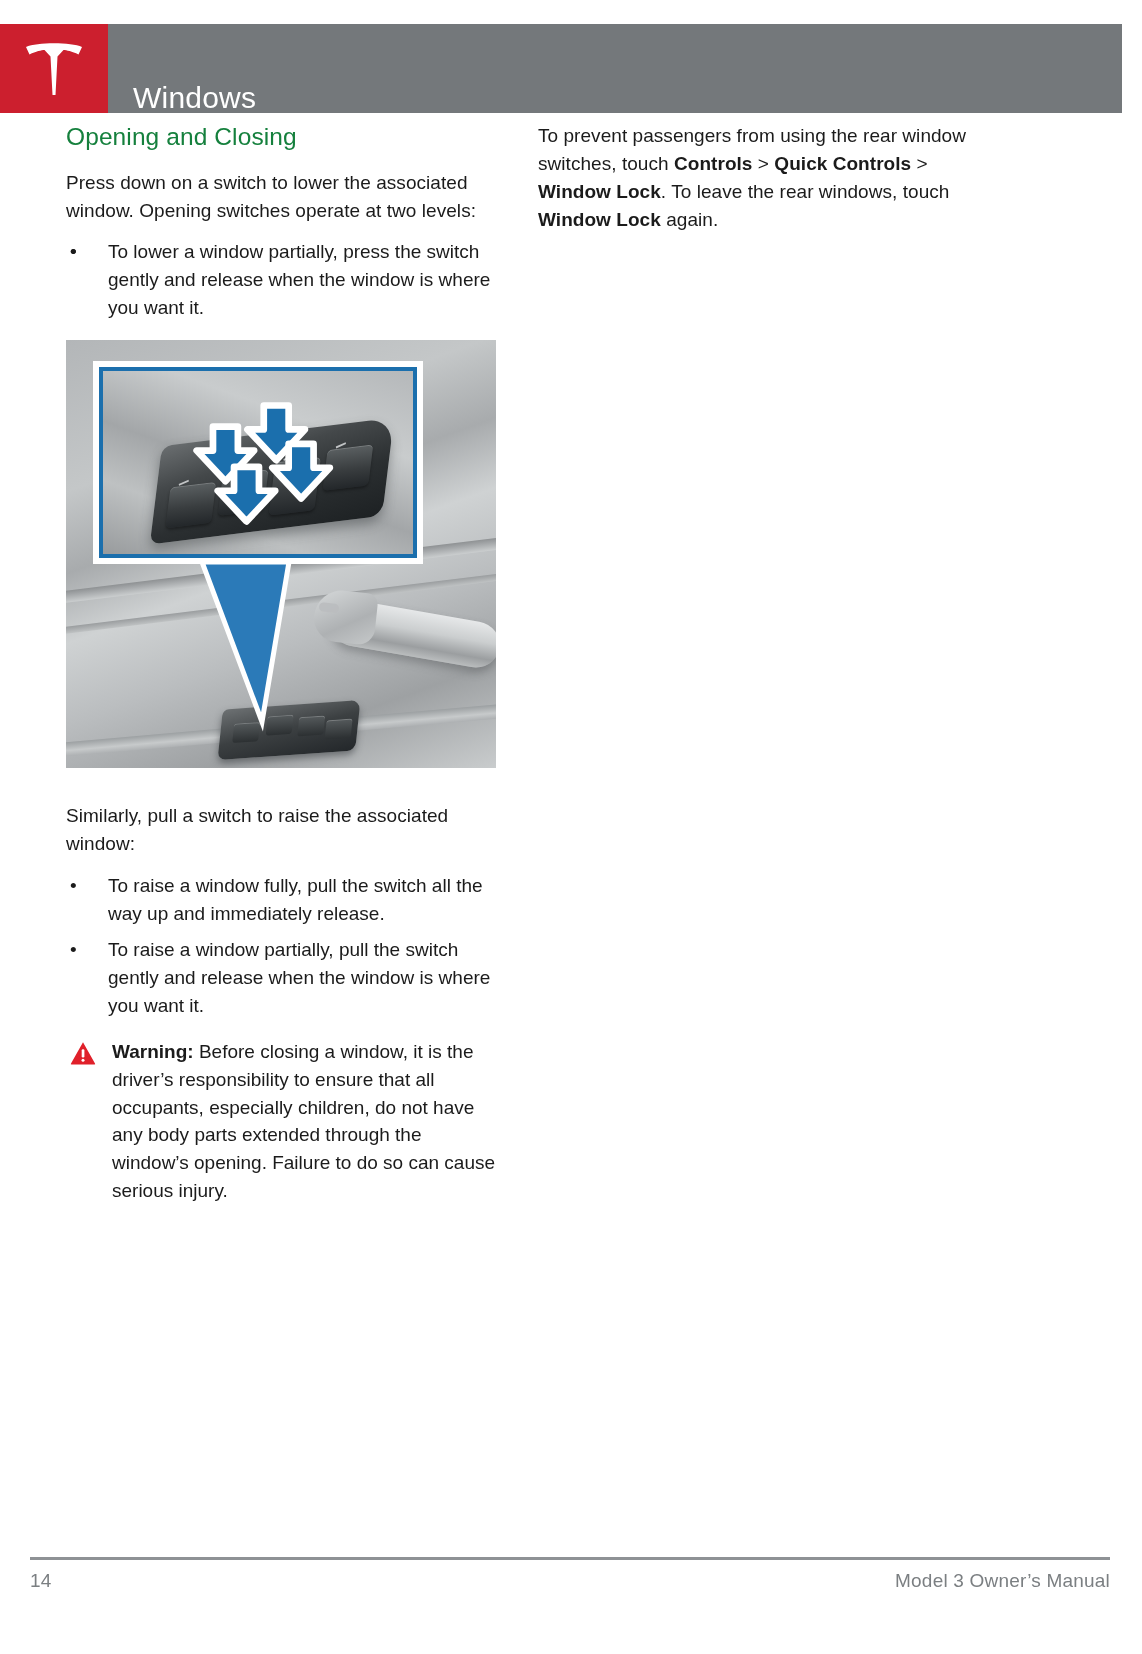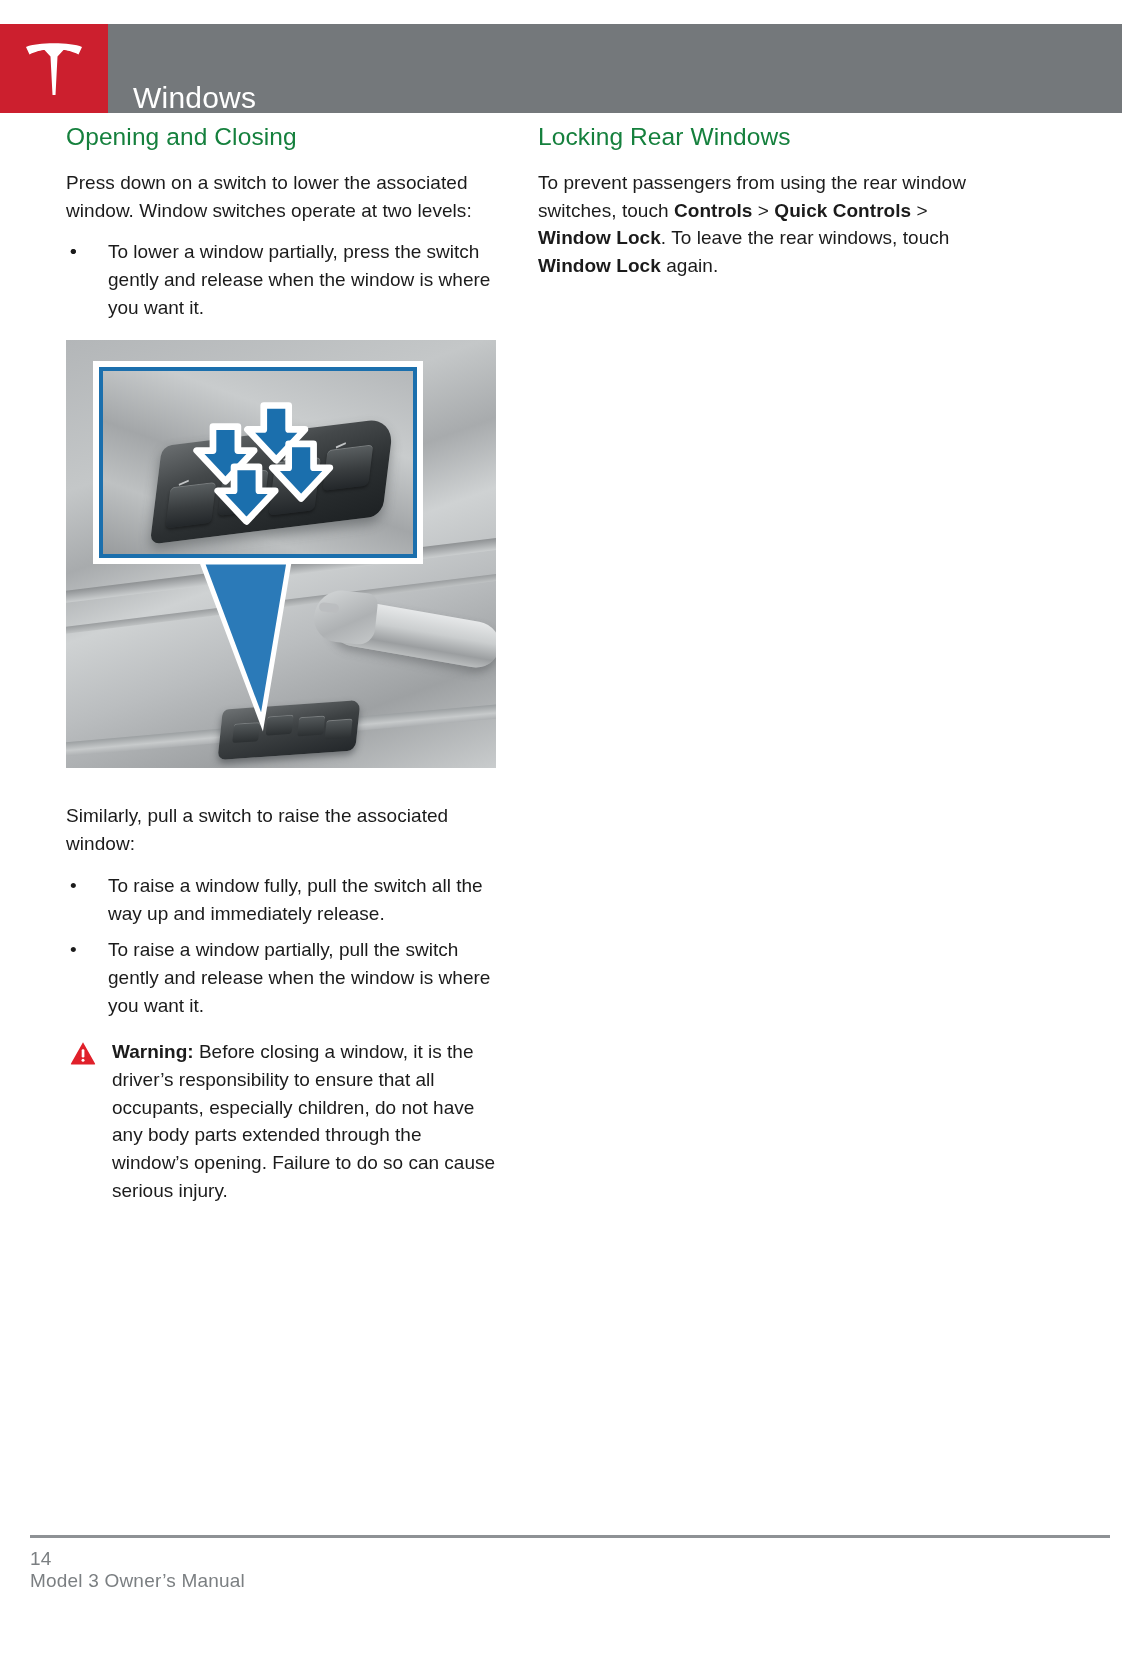--- a/index.html
+++ b/index.html
@@ -289,21 +289,20 @@
   .footer-rule {
     width: 100%;
     height: 3px;
     background: #8e9295;
   }
   .footer-row {
     display: flex;
     justify-content: space-between;
     align-items: baseline;
     margin-top: 10px;
-    flex-direction: column;
   }
   .footer-page, .footer-doc {
     color: #7b7f82;
     font-size: 19px;
     letter-spacing: .2px;
   }
 </style>
 </head>
 <body>
 
@@ -318,21 +317,21 @@
   <div class="header-title">Windows</div>
 </div>
 
 <div class="content">
   <div class="cols">
 
     <div class="col col-left">
 
       <h2 class="section-title">Opening and Closing</h2>
 
-      <p class="body-text">Press down on a switch to lower the associated window. Window switches operate at two levels:</p>
+      <p class="body-text">Press down on a switch to lower the associated window. Opening switches operate at two levels:</p>
 
       <ul class="bullets">
         <li>
           <span class="dot">•</span>
         </li>
         <li>
           <span class="dot">•</span>
           <span>To lower a window partially, press the switch gently and release when the window is where you want it.</span>
         </li>
       </ul>
@@ -407,21 +406,20 @@
             <circle cx="13" cy="19.2" r="1.5" fill="#ffffff"></circle>
           </svg>
         </span>
         <b>Warning:</b><span> Before closing a window, it is the driver’s responsibility to ensure that all occupants, especially children, do not have any body parts extended through the window’s opening. Failure to do so can cause serious injury.</span>
       </div>
 
     </div>
 
     <div class="col col-right">
 
-      <h2 class="section-title">Locking Rear Windows</h2>
 
       <p class="body-text"><span>To prevent passengers from using the rear window switches, touch </span><b>Controls</b><span> &gt; </span><b>Quick Controls</b><span> &gt; </span><b>Window Lock</b><span>. To leave the rear windows, touch </span><b>Window Lock</b><span> again.</span></p>
 
 
 
     </div>
 
   </div>
 </div>
 

